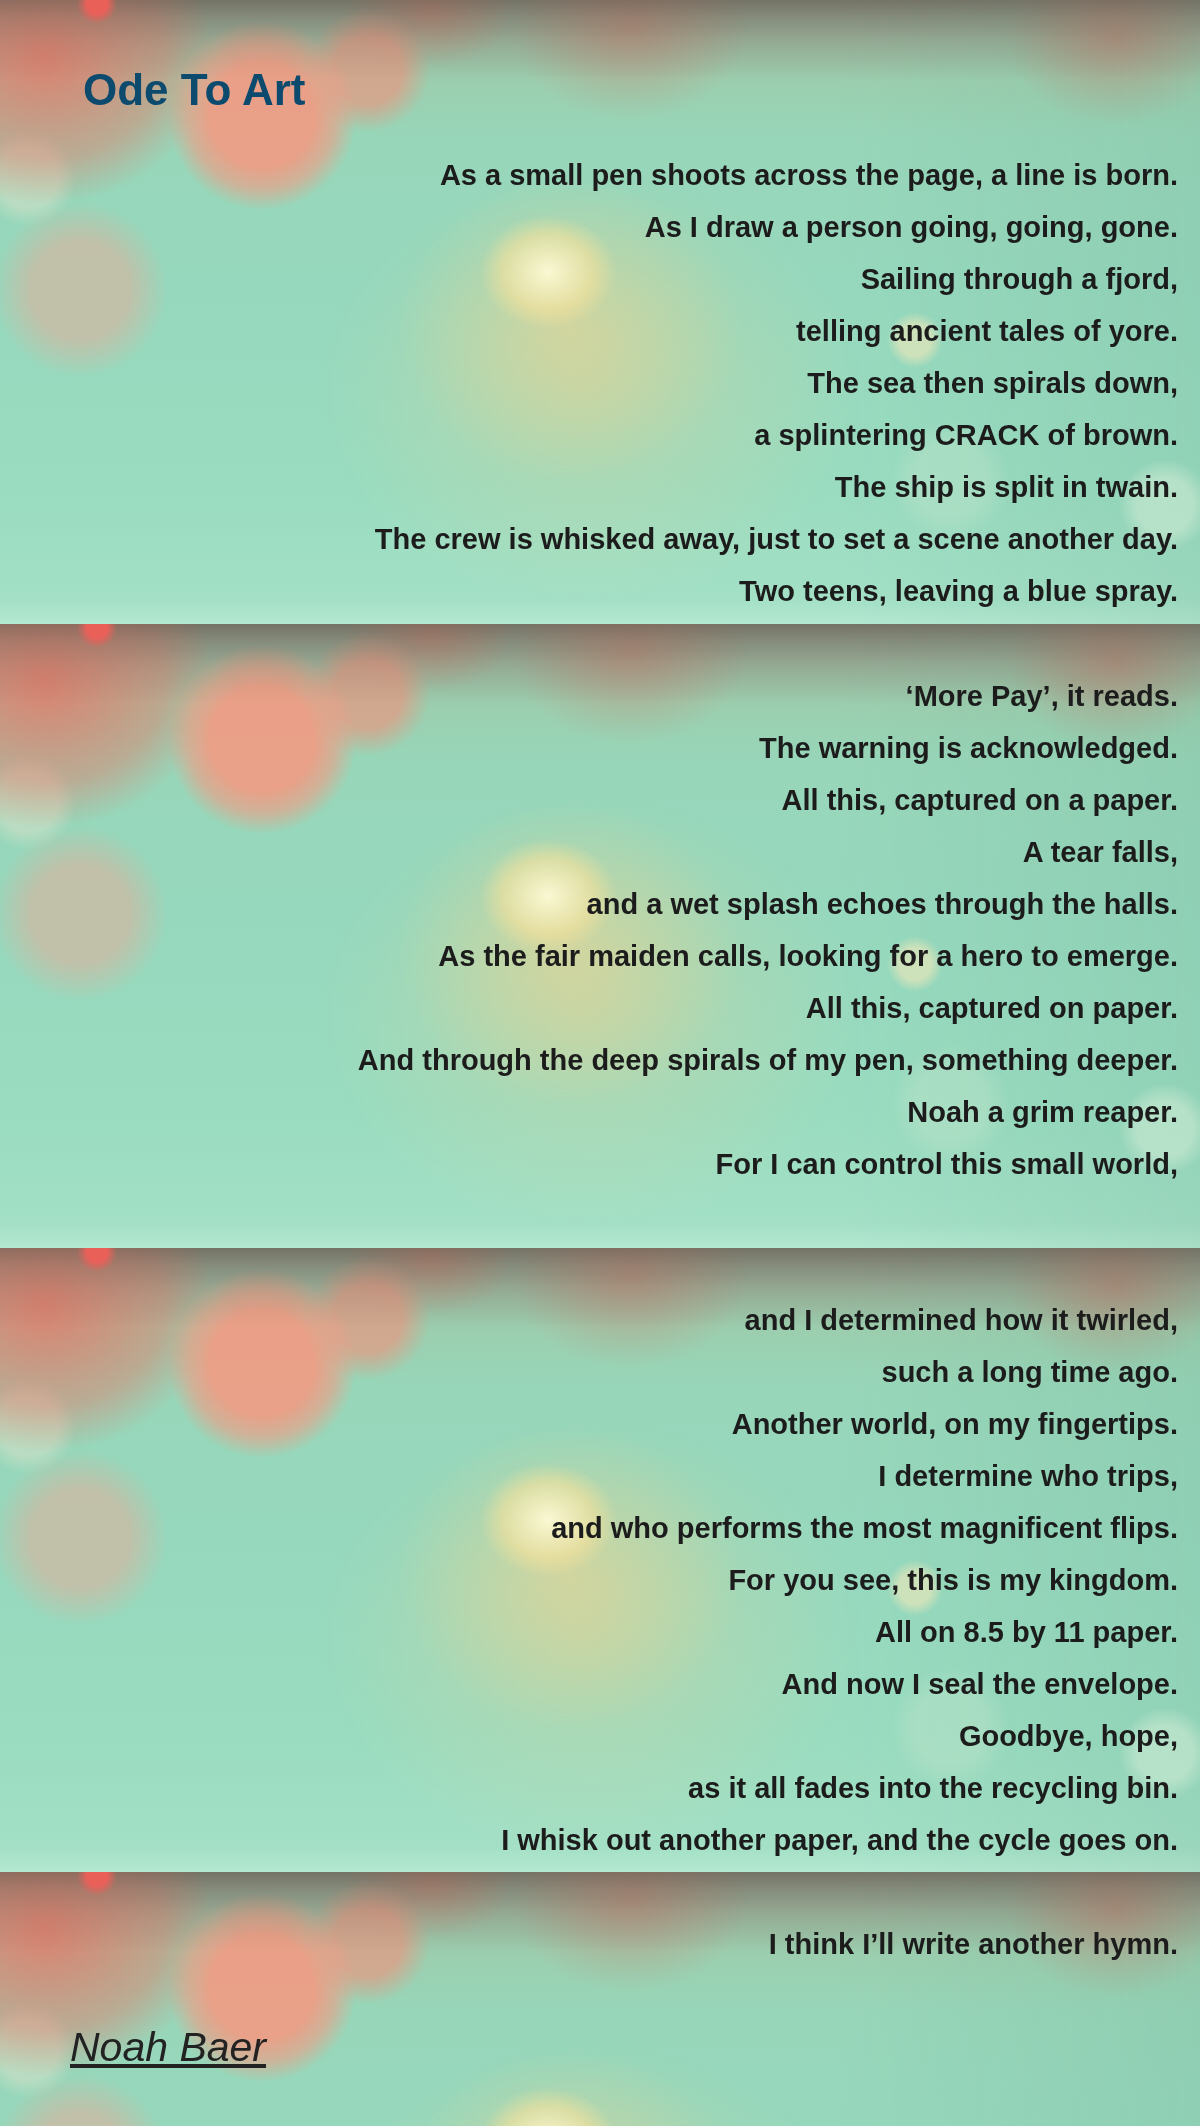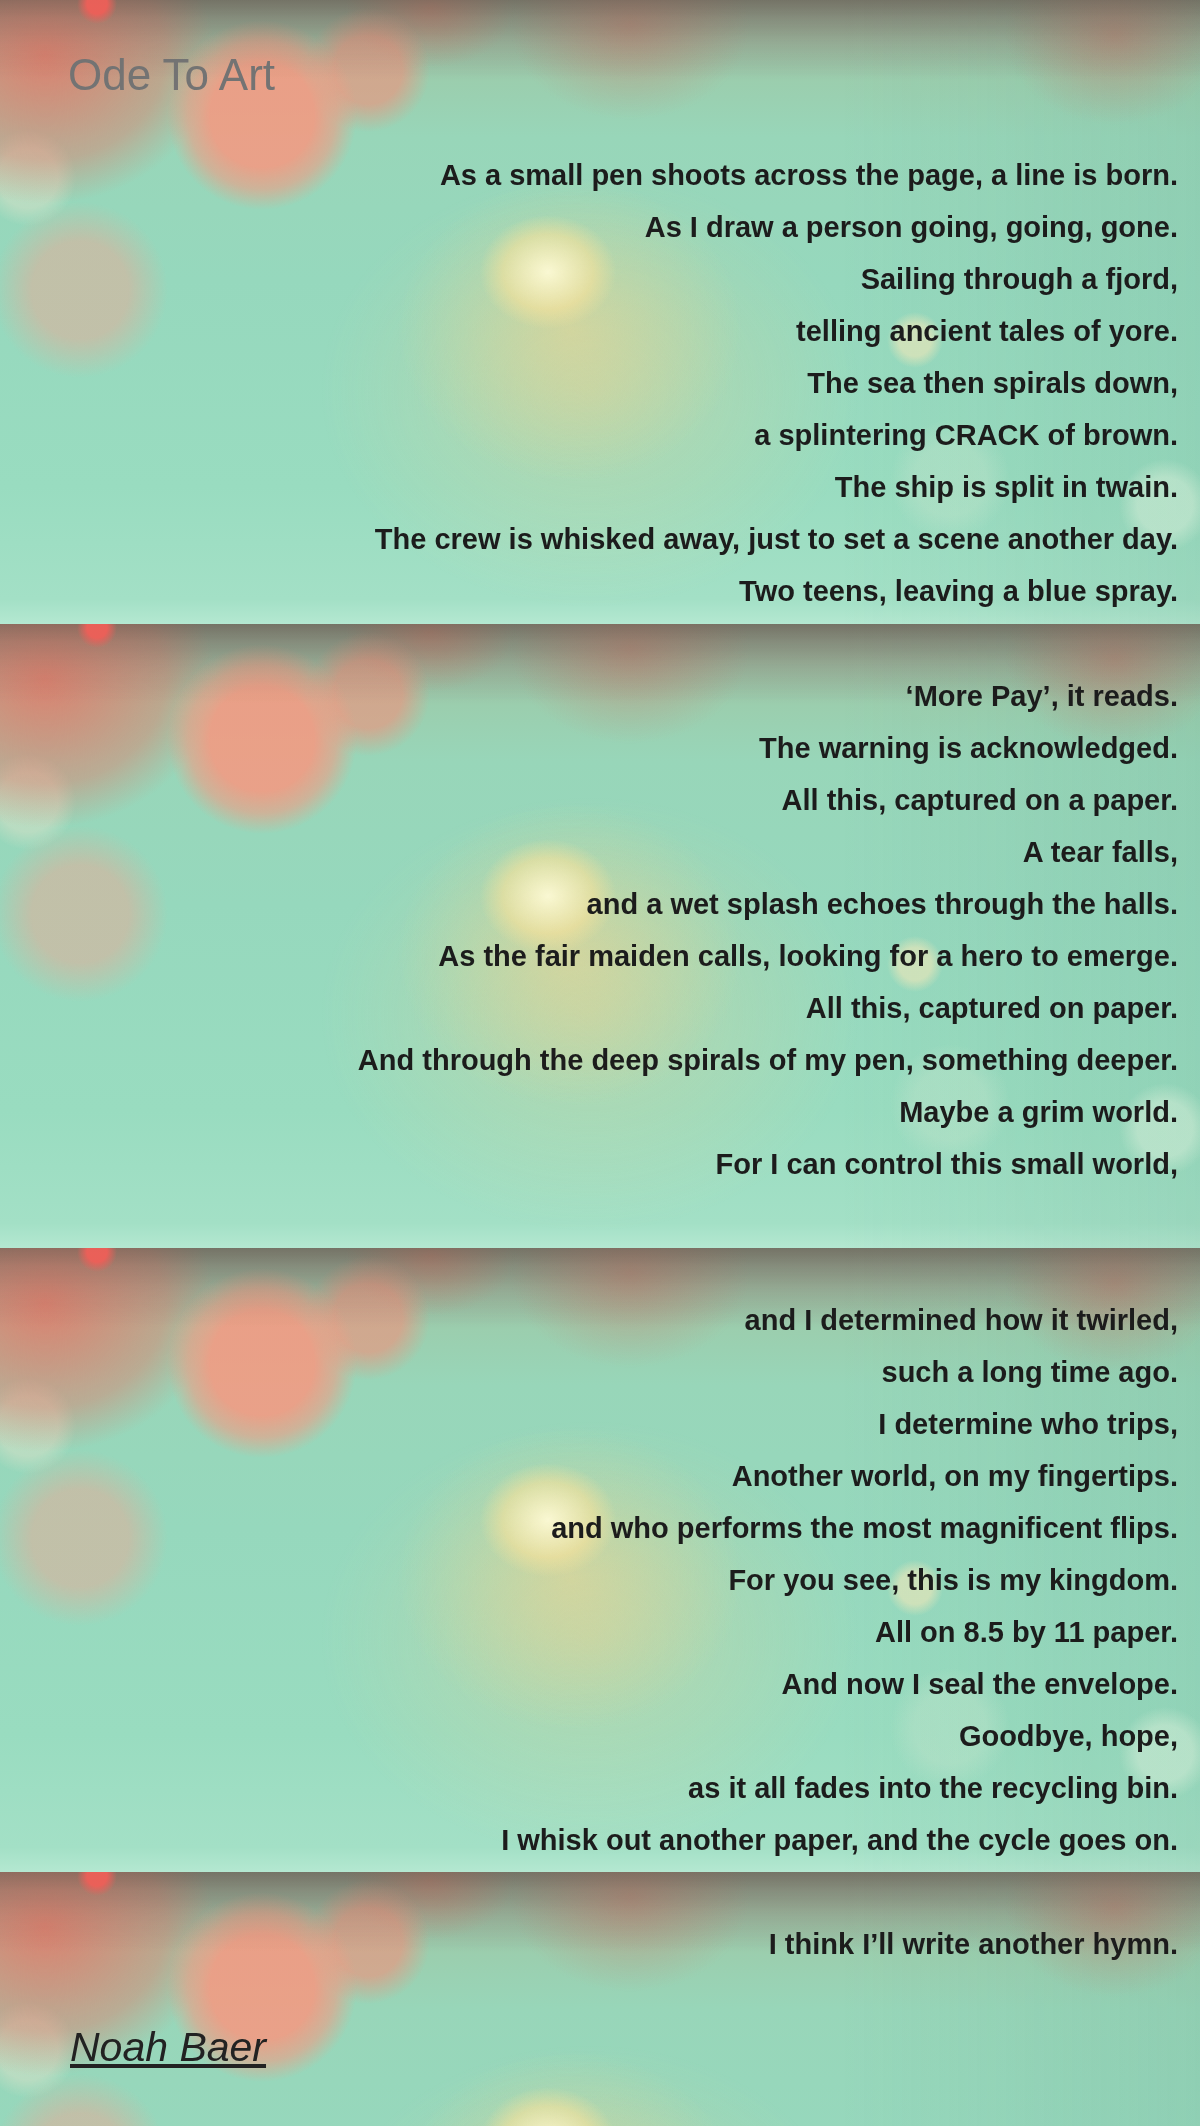--- a/index.html
+++ b/index.html
@@ -51,25 +51,25 @@
       linear-gradient(90deg, rgba(100,160,135,0) 70%, rgba(100,160,135,0.15) 100%),
       
       linear-gradient(180deg, #8e9282 0%, #9cb49c 6%, #9bceae 13%, #98d6b9 22%, #96d8bd 45%, #99dcc0 78%, #a3e0c6 96%, #b4e8d1 100%);
     background-size: 1200px 624px;
     background-repeat: repeat-y;
   }
 
   .title {
     position: absolute;
     left: 68px; top: 49px;
-    margin: 0;
+    margin: 15px;
     font-size: 44px;
-    font-weight: 400;
+    font-weight: 700;
     line-height: 52px;
-    color: #737373;
+    color: #0c4a6e;
     white-space: nowrap;
   }
 
   .stanza { position: absolute; left: 68px; width: 1110px; text-align: right; }
 
   .line {
     height: 52px;
     line-height: 52px;
     font-size: 29px;
     font-weight: 700;
@@ -111,29 +111,29 @@
 
   <div class="stanza" style="top:670px">
     <div class="line">‘More Pay’, it reads.</div>
     <div class="line">The warning is acknowledged.</div>
     <div class="line">All this, captured on a paper.</div>
     <div class="line">A tear falls,</div>
     <div class="line">and a wet splash echoes through the halls.</div>
     <div class="line">As the fair maiden calls, looking for a hero to emerge.</div>
     <div class="line">All this, captured on paper.</div>
     <div class="line">And through the deep spirals of my pen, something deeper.</div>
-    <div class="line">Maybe a grim world.</div>
+    <div class="line">Noah a grim reaper.</div>
     <div class="line">For I can control this small world,</div>
   </div>
 
   <div class="stanza" style="top:1294px">
     <div class="line">and I determined how it twirled,</div>
     <div class="line">such a long time ago.</div>
+    <div class="line">Another world, on my fingertips.</div>
     <div class="line">I determine who trips,</div>
-    <div class="line">Another world, on my fingertips.</div>
     <div class="line">and who performs the most magnificent flips.</div>
     <div class="line">For you see, this is my kingdom.</div>
     <div class="line">All on 8.5 by 11 paper.</div>
     <div class="line">And now I seal the envelope.</div>
     <div class="line">Goodbye, hope,</div>
     <div class="line">as it all fades into the recycling bin.</div>
     <div class="line">I whisk out another paper, and the cycle goes on.</div>
   </div>
 
   <div class="stanza" style="top:1918px">

